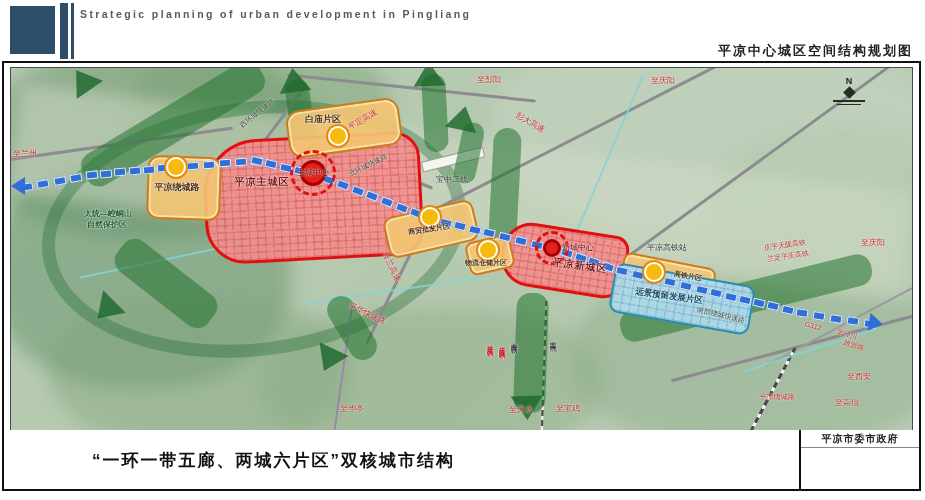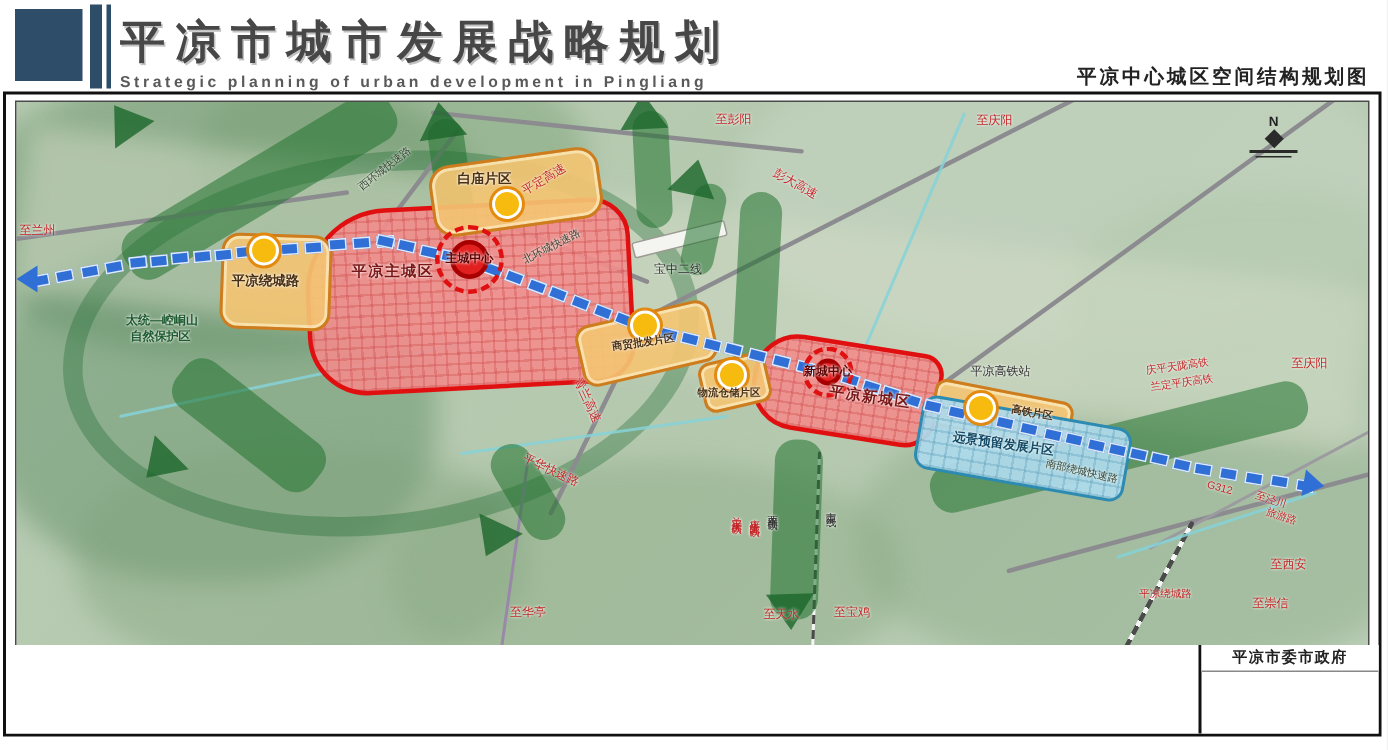--- a/index.html
+++ b/index.html
@@ -49,21 +49,21 @@
   .runway{position:absolute;left:410px;top:86px;width:62px;height:9px;background:#f4f4f0;
           border:1px solid #9a9a92;transform:rotate(-14deg);z-index:2;border-radius:2px;}
   .map-label{position:absolute;white-space:nowrap;z-index:6;line-height:1.05;
              text-shadow:0 0 2px rgba(255,255,255,.75),0 0 2px rgba(255,255,255,.75);}
   .l-red{color:#c22525;font-size:8px;}
   .l-dark{color:#2e2e2e;font-size:8px;}
   .l-olive{color:#34432f;font-size:8px;}
   .l-green{color:#1d5a30;font-size:8px;font-weight:bold;}
   .l-dname{color:#4a3014;font-size:9px;font-weight:bold;}
   .l-darkred{color:#7a1818;font-size:10px;font-weight:bold;letter-spacing:1px;}
-  .l-center{color:#5c0505;font-size:8px;font-weight:bold;}
+  .l-center{color:#5c0505;font-size:8px;font-weight:normal;}
   .l-blue{color:#134a66;font-size:8.5px;font-weight:bold;}
   .l-sm{font-size:7px;}
   .l-vert{writing-mode:vertical-rl;letter-spacing:1px;}
   .compass{position:absolute;left:818px;top:8px;width:40px;height:44px;z-index:6;text-align:center;}
   .compass .n{font-size:9px;font-weight:bold;color:#222;}
   .compass .diamond{width:9px;height:9px;background:#2a2a2a;transform:rotate(45deg);margin:2px auto 0;}
   .compass .tick{height:1.5px;background:#2a2a2a;margin:3px 4px 0;}
   
   .caption-row{position:absolute;left:0;right:0;top:367px;bottom:0;background:#fff;}
   .caption{position:absolute;left:88px;top:50%;transform:translateY(-50%);
@@ -78,21 +78,20 @@
 </head>
 <body>
 
 <div class="page">
 
   <header>
     <div class="hdr-square"></div>
     <div class="hdr-bar b1"></div>
     <div class="hdr-bar b2"></div>
     <div class="hdr-titles">
-      <h1>平凉市城市发展战略规划</h1>
       <div class="hdr-sub">Strategic planning of urban development in Pingliang</div>
     </div>
     <div class="hdr-right">平凉中心城区空间结构规划图</div>
   </header>
 
   <div class="frame">
     <div class="map" id="map">
 
       <div class="ring"></div>
 
@@ -242,21 +241,21 @@
         <div class="map-label l-red" style="left: 352px; top: 52px; transform: translate(-50%, -50%) rotate(-31deg);">平定高速</div>
         <div class="map-label l-olive l-sm" style="left: 357px; top: 97px; transform: translate(-50%, -50%) rotate(-27deg);">北环城快速路</div>
         <div class="map-label l-olive l-sm" style="left: 246px; top: 45px; transform: translate(-50%, -50%) rotate(-38deg);">西环城快速路</div>
         <div class="map-label l-dname" style="left: 312px; top: 52px; transform: translate(-50%, -50%) rotate(0deg);">白庙片区</div>
         <div class="map-label l-dname" style="left: 166px; top: 120px; transform: translate(-50%, -50%) rotate(0deg);">平凉绕城路</div>
         <div class="map-label l-darkred" style="left: 251px; top: 114px; transform: translate(-50%, -50%) rotate(0deg);">平凉主城区</div>
         <div class="map-label l-center" style="left: 302px; top: 105px; transform: translate(-50%, -50%) rotate(0deg);">主城中心</div>
         <div class="map-label l-dname l-sm" style="left: 418px; top: 161px; transform: translate(-50%, -50%) rotate(-8deg);">商贸批发片区</div>
         <div class="map-label l-dname l-sm" style="left: 475px; top: 195px; transform: translate(-50%, -50%) rotate(0deg);">物流仓储片区</div>
         <div class="map-label l-darkred" style="left: 569px; top: 198px; transform: translate(-50%, -50%) rotate(8deg);">平凉新城区</div>
-        <div class="map-label l-center" style="left: 541px; top: 180px; transform: translate(-50%, -50%) rotate(0deg);">新城中心</div>
+        <div class="map-label l-center" style="left: 567px; top: 180px; transform: translate(-50%, -50%) rotate(0deg);">新城中心</div>
         <div class="map-label l-dark" style="left: 656px; top: 180px; transform: translate(-50%, -50%) rotate(0deg);">平凉高铁站</div>
         <div class="map-label l-dname l-sm" style="left: 677px; top: 208px; transform: translate(-50%, -50%) rotate(10deg);">高铁片区</div>
         <div class="map-label l-blue" style="left: 658px; top: 228px; transform: translate(-50%, -50%) rotate(8deg);">远景预留发展片区</div>
         <div class="map-label l-red" style="left: 380px; top: 199px; transform: translate(-50%, -50%) rotate(65deg);">青兰高速</div>
         <div class="map-label l-red" style="left: 356px; top: 246px; transform: translate(-50%, -50%) rotate(25deg);">平华快速路</div>
         <div class="map-label l-red l-sm" style="left: 774px; top: 177px; transform: translate(-50%, -50%) rotate(-8deg);">庆平天陇高铁</div>
         <div class="map-label l-red l-sm" style="left: 777px; top: 188px; transform: translate(-50%, -50%) rotate(-8deg);">兰定平庆高铁</div>
         <div class="map-label l-red" style="left: 862px; top: 175px; transform: translate(-50%, -50%) rotate(0deg);">至庆阳</div>
         <div class="map-label l-red l-sm" style="left: 802px; top: 258px; transform: translate(-50%, -50%) rotate(15deg);">G312</div>
         <div class="map-label l-red l-sm" style="left: 836px; top: 266px; transform: translate(-50%, -50%) rotate(18deg);">至泾川</div>
@@ -271,18 +270,19 @@
         <div class="map-label l-red" style="left: 510px; top: 342px; transform: translate(-50%, -50%) rotate(0deg);">至天水</div>
         <div class="map-label l-red" style="left: 557px; top: 341px; transform: translate(-50%, -50%) rotate(0deg);">至宝鸡</div>
         <div class="map-label l-olive l-sm" style="left: 710px; top: 247px; transform: translate(-50%, -50%) rotate(13deg);">南部绕城快速路</div>
         <div class="map-label l-dark" style="left: 441px; top: 112px; transform: translate(-50%, -50%) rotate(0deg);">宝中二线</div>
         <div class="map-label l-green" style="left: 97px; top: 146px; transform: translate(-50%, -50%) rotate(0deg);">太统—崆峒山</div>
         <div class="map-label l-green" style="left: 96px; top: 157px; transform: translate(-50%, -50%) rotate(0deg);">自然保护区</div>
         <div class="map-label l-red l-sm" style="left: 766px; top: 329px; transform: translate(-50%, -50%) rotate(0deg);">平凉绕城路</div>
       </div>
 
     <div class="caption-row">
+      <div class="caption">“一环一带五廊、两城六片区”双核城市结构</div>
       <div class="info-box">
         <div class="org">平凉市委市政府</div>
       </div>
     </div>
   </div>
 </div>
 
 </body></html>

